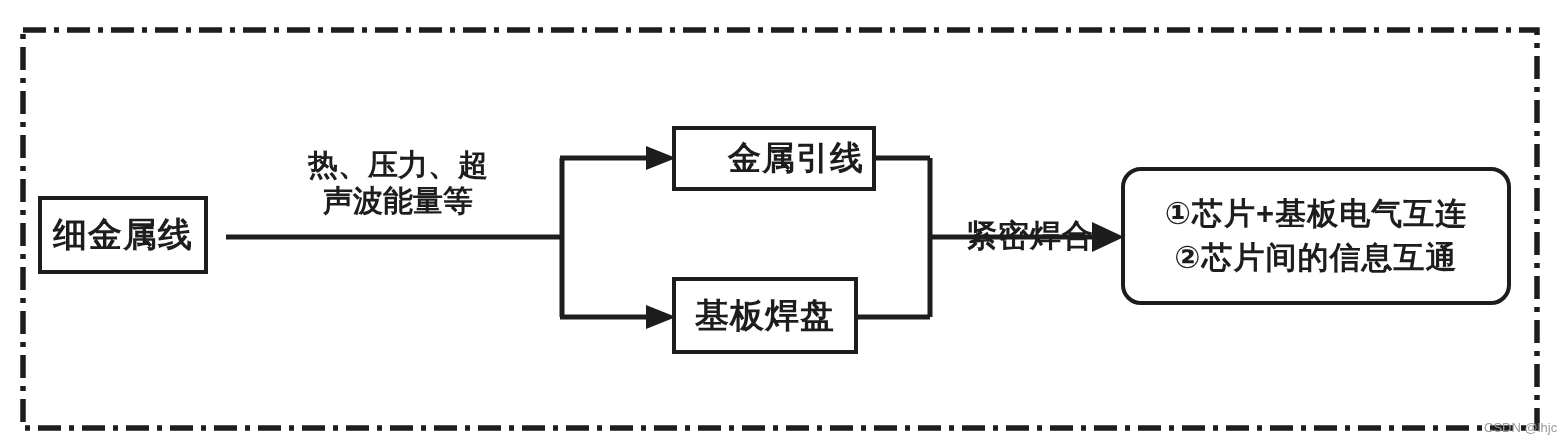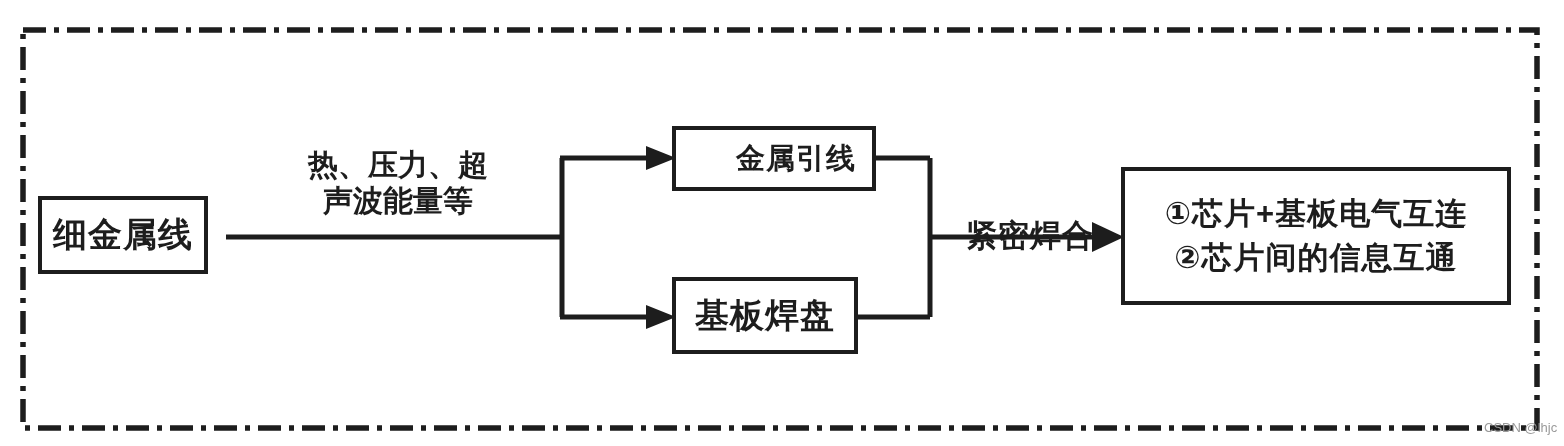--- a/index.html
+++ b/index.html
@@ -24,23 +24,23 @@
     position:absolute;
     box-sizing:border-box;
     border:4px solid var(--ink);
     background:var(--bg);
     display:flex;align-items:center;justify-content:center;
     font-weight:bold;
     text-align:center;
     letter-spacing:1px;
   }
   .node-wire{left:38px;top:196px;width:170px;height:78px;font-size:34px;}
-  .node-lead{left:672px;top:126px;width:204px;height:65px;font-size:29px;padding-left:44px;}
+  .node-lead{left:672px;top:126px;width:204px;height:65px;font-size:33px;padding-left:44px;}
   .node-pad{left:672px;top:277px;width:186px;height:77px;font-size:34px;}
-  .node-result{left:1121px;top:167px;width:390px;height:138px;font-size:31px;}
+  .node-result{left:1121px;top:167px;width:390px;height:138px;font-size:31px;border-radius:20px;}
   .node-result .lines{line-height:1.42;}
   .edge-label{
     position:absolute;
     font-weight:bold;
     text-align:center;
     line-height:1.2;
   }
   .label-energy{left:248px;top:147px;width:300px;font-size:30px;}
   .label-weld{left:950px;top:185px;width:160px;font-size:31px;letter-spacing:1px;margin-top:32px;}
   .watermark{

